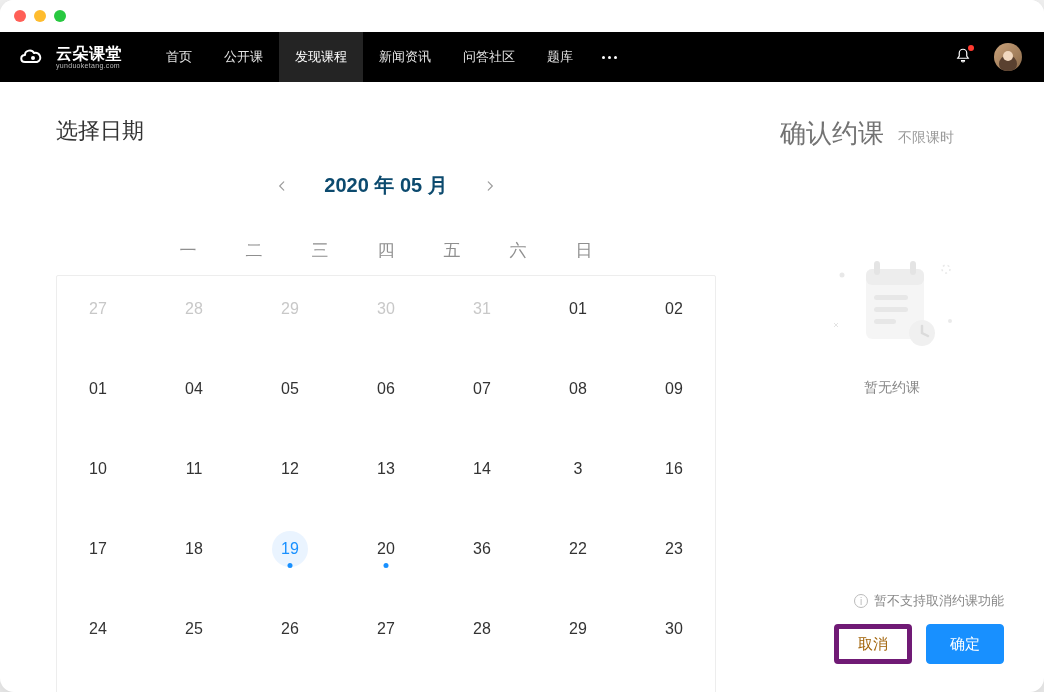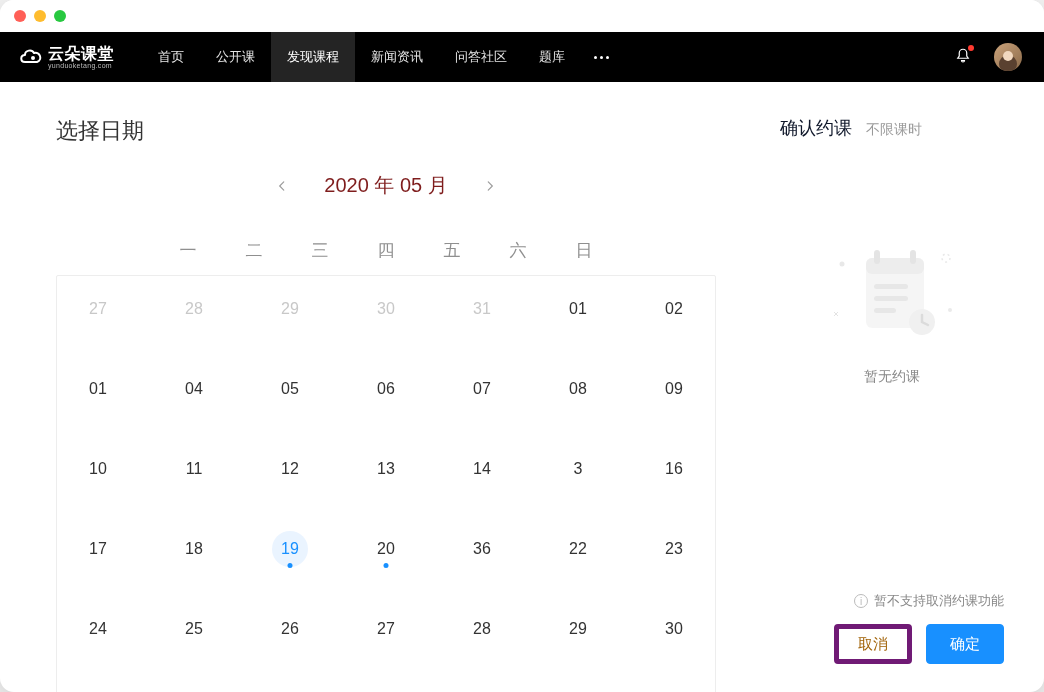--- a/index.html
+++ b/index.html
@@ -40,21 +40,21 @@
     display: flex;
     align-items: center;
     padding: 0 16px 0 18px;
     color: #fff;
     font-size: 13px;
     position: relative;
   }
   .logo {
     display: flex;
     align-items: center;
-    gap: 4px;
+    gap: 12px;
     margin-right: 28px;
   }
   .logo-icon {
     width: 26px; height: 22px;
     position: relative;
   }
   .logo-text { font-size: 16px; font-weight: 600; letter-spacing: 0.5px; line-height:1;}
   .logo-sub { font-size: 7px; color:#bbb; letter-spacing:0.3px;}
   .nav-items { display: flex; align-items: center; height: 100%; }
   .nav-item {
@@ -119,22 +119,22 @@
     margin-bottom: 26px;
   }
   .chev {
     width:24px; height:24px;
     display:flex; align-items:center; justify-content:center;
     cursor:pointer;
     color:#9b9b9b;
   }
   .cal-month {
     font-size: 20px;
-    color:#7f1d1d;
-    font-weight:400;
+    color:#0c4a6e;
+    font-weight:700;
   }
   .cal-grid {
     display:grid;
     grid-template-columns: repeat(7, 66px);
     justify-content: center;
   }
   .cal-head-cell {
     height:50px;
     display:flex; align-items:center; justify-content:center;
     font-size:17px; color:#8f8f8f;
@@ -171,21 +171,21 @@
     left:50%;
     transform:translateX(-50%);
     width:5px; height:5px; border-radius:50%;
     background:#1890ff;
   }
 
   .right-header {
     display:flex; align-items:baseline; gap:14px;
     margin-bottom: 60px;
   }
-  .right-title { font-size:18px; color:#0f172a; font-weight:500;}
+  .right-title { font-size:26px; color:#737373; font-weight:500;}
   .right-sub { font-size:14px; color:#999;}
   .empty {
     flex:0 0 auto;
     display:flex; flex-direction:column; align-items:center;
     gap:18px;
     margin-top: 40px;
   }
   .empty-ill {
     width:140px; height:110px;
     position:relative;

